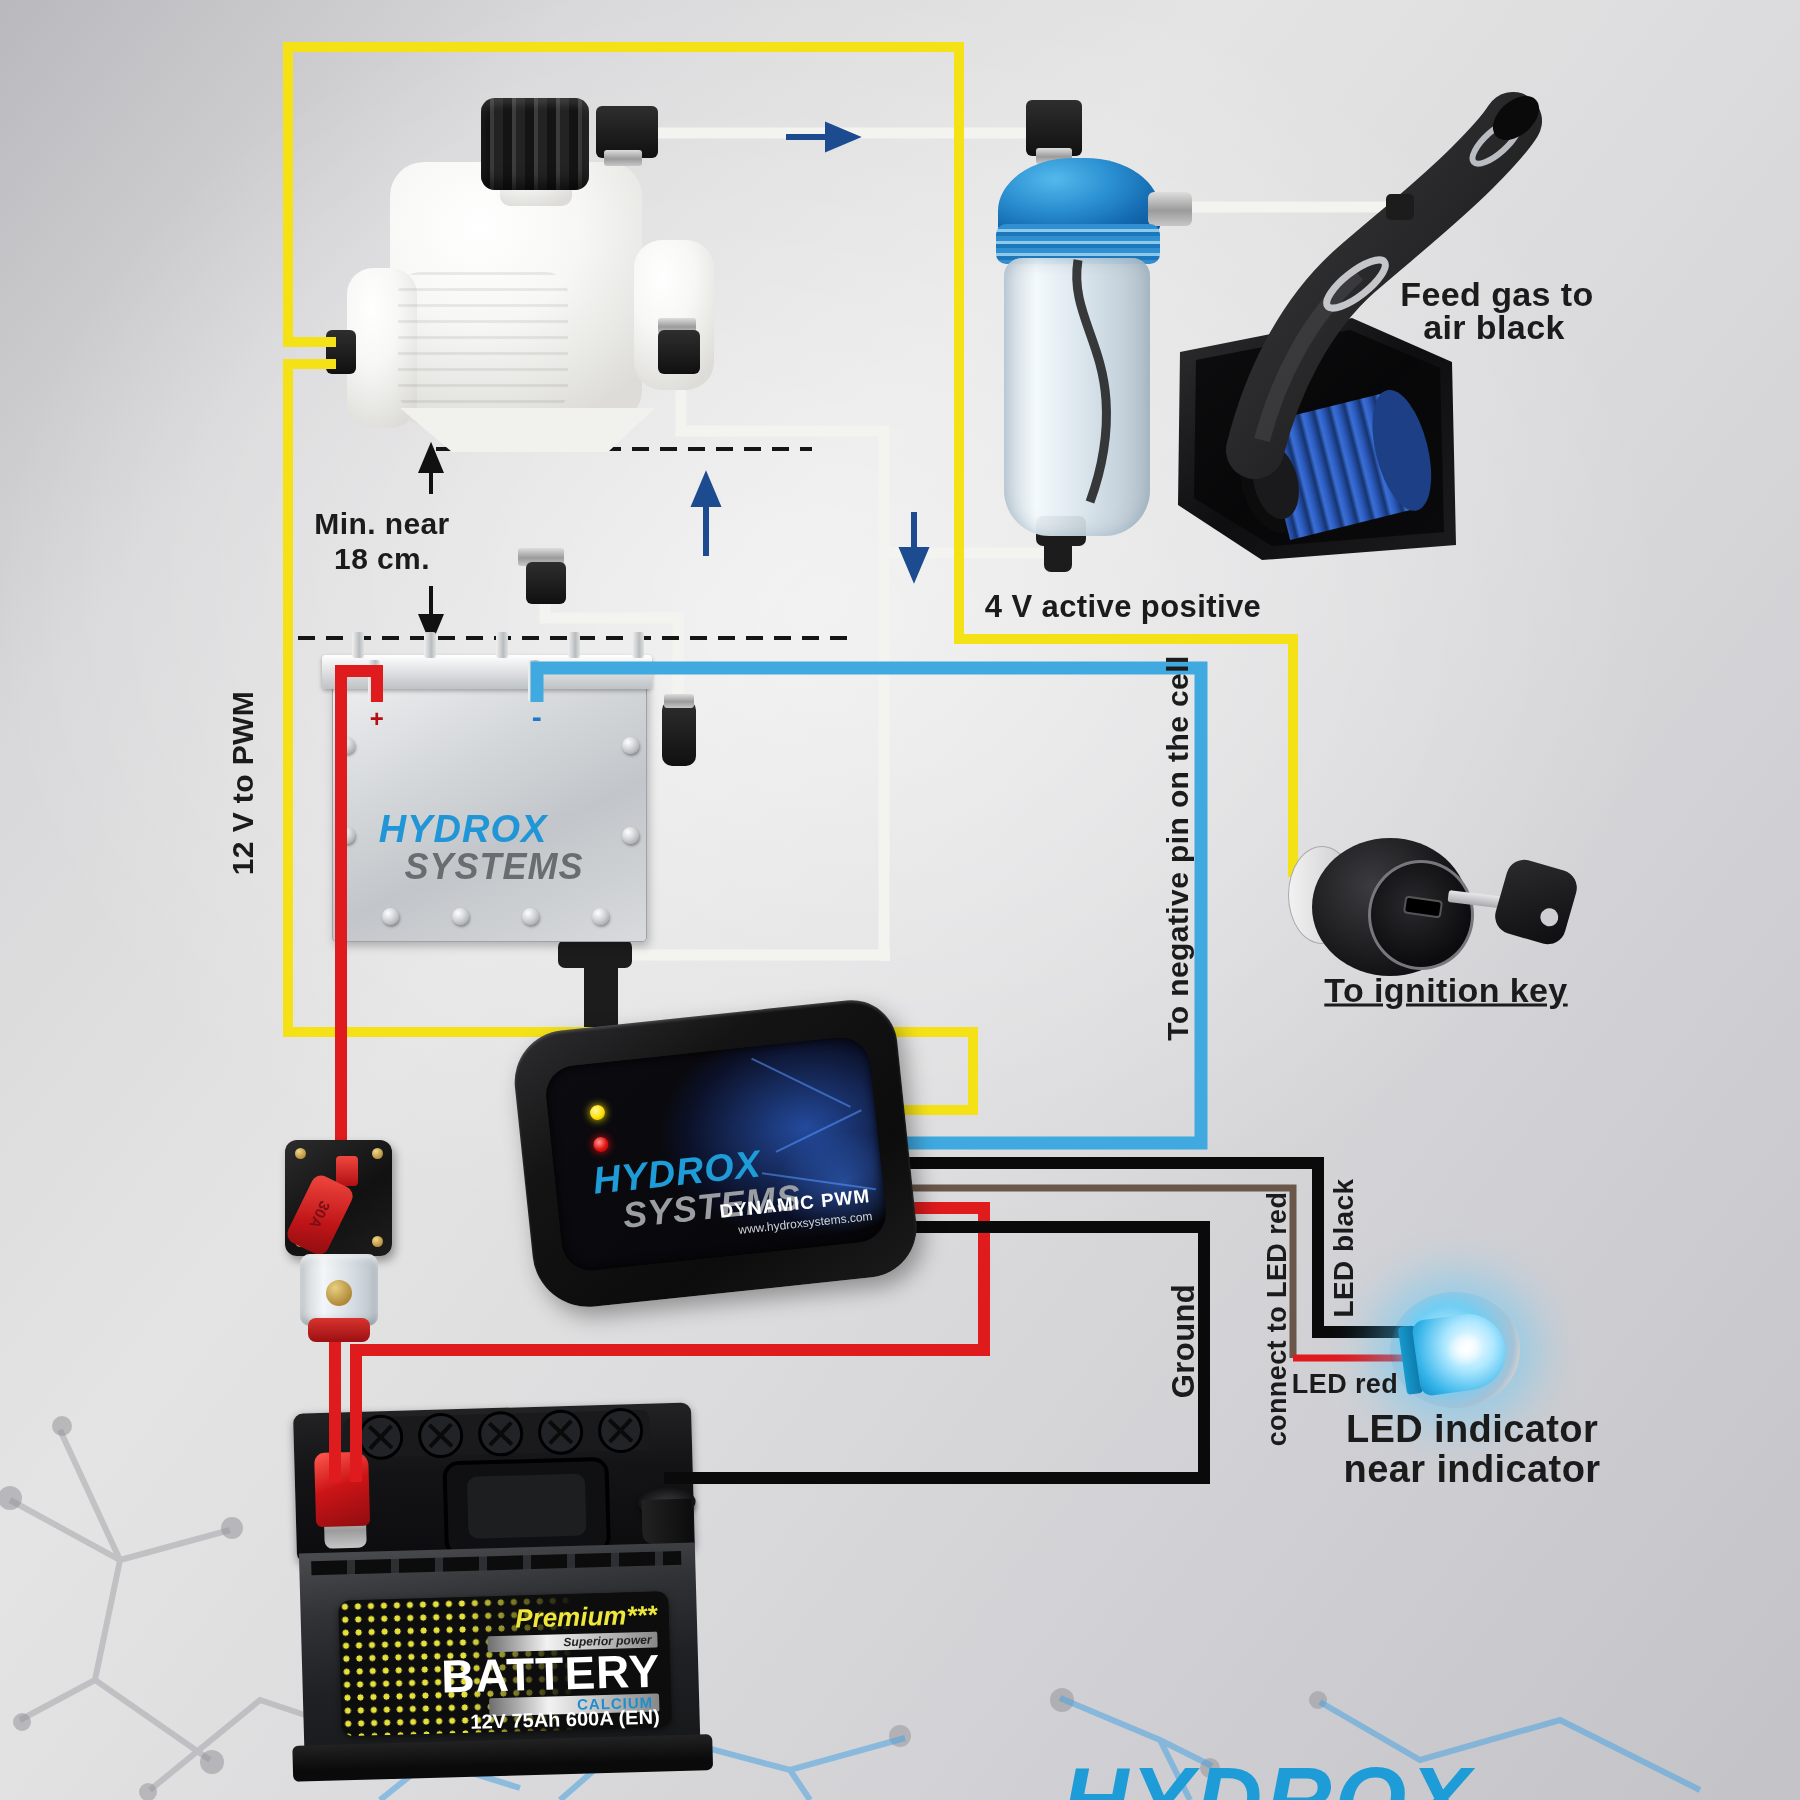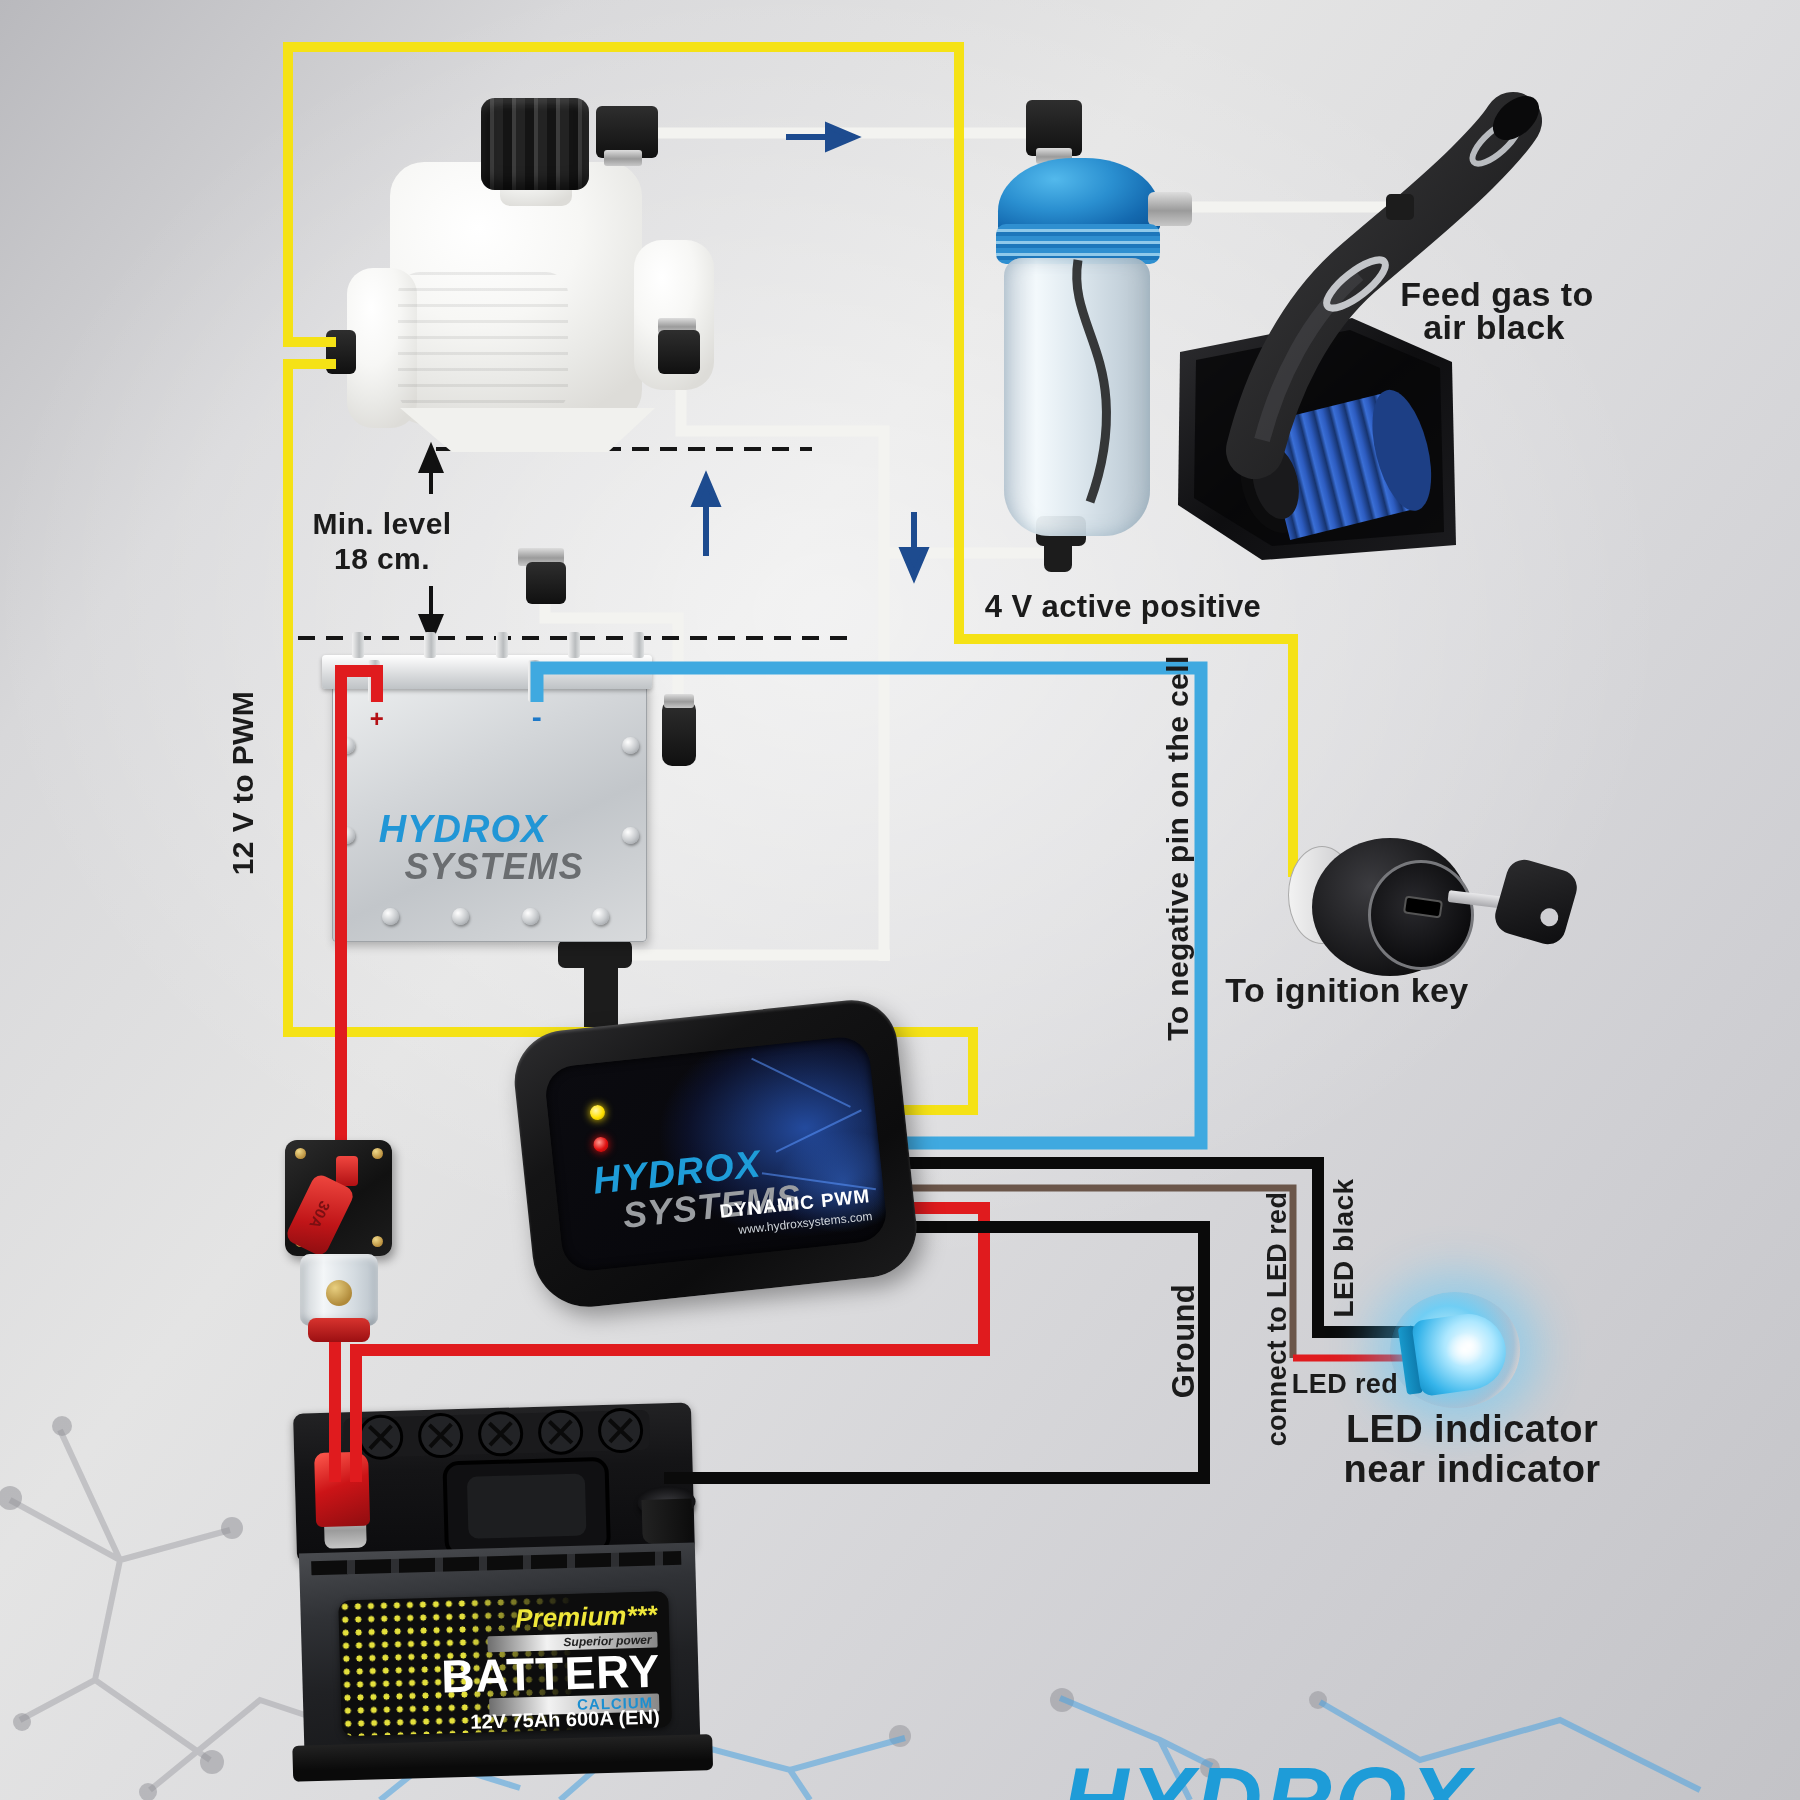--- a/index.html
+++ b/index.html
@@ -377,33 +377,33 @@
 
 <div class="abs" style="z-index:4">
   <div class="ledglow" style="left:1390px;top:1292px;width:130px;height:116px;box-shadow:0 0 46px 18px rgba(80,200,255,.45);"></div>
   <div class="abs" style="left:1402px;top:1316px;width:104px;height:76px;transform:rotate(-8deg);">
     <div class="abs" style="left:0;top:4px;width:16px;height:68px;background:linear-gradient(90deg,#1899cc,#0d78aa);border-radius:4px;"></div>
     <div class="abs" style="left:14px;top:0;width:90px;height:76px;background:radial-gradient(circle at 60% 42%,#ffffff,#aee8ff 35%,#35b4ea 75%,#0f8cc4);border-radius:12px 38px 38px 12px;"></div>
     <div class="abs" style="left:44px;top:18px;width:38px;height:34px;background:radial-gradient(#ffffff,rgba(255,255,255,0) 70%);"></div>
   </div>
 </div>
 
-<div class="lbl" style="z-index:5;left:382px;top:524px;font-size:30px;">Min. level</div>
+<div class="lbl" style="z-index:5;left:382px;top:524px;font-size:30px;">Min. near</div>
 <div class="lbl" style="z-index:5;left:382px;top:559px;font-size:30px;">18 cm.</div>
 
 <div class="lbl" style="z-index:5;left:1497px;top:294px;font-size:34px;">Feed gas to</div>
 <div class="lbl" style="z-index:5;left:1494px;top:327px;font-size:34px;">air black</div>
 
 <div class="lbl" style="z-index:5;left:1123px;top:607px;font-size:31px;">4 V active positive</div>
 
 <div class="vlbl" style="z-index:5;left:243px;top:783px;font-size:30px;">12 V to PWM</div>
 
 <div class="vlbl" style="z-index:5;left:1178px;top:848px;font-size:30px;">To negative pin on the cell</div>
 
-<div class="lbl" style="z-index:5;left:1347px;top:990px;font-size:34px;">To ignition key</div>
+<div class="lbl" style="z-index:5;left:1446px;top:990px;font-size:34px;text-decoration:underline;">To ignition key</div>
 
 <div class="vlbl" style="z-index:5;left:1184px;top:1341px;font-size:31px;">Ground</div>
 <div class="vlbl" style="z-index:5;left:1277px;top:1319px;font-size:27px;">connect to LED red</div>
 <div class="vlbl" style="z-index:5;left:1344px;top:1248px;font-size:28px;">LED black</div>
 <div class="lbl" style="z-index:5;left:1345px;top:1384px;font-size:27px;">LED red</div>
 
 <div class="lbl" style="z-index:5;left:1472px;top:1429px;font-size:38px;">LED indicator</div>
 <div class="lbl" style="z-index:5;left:1472px;top:1469px;font-size:38px;">near indicator</div>
 
 <div class="wm" style="z-index:5;left:1062px;top:1748px;font-size:92px;">HYDROX</div>

